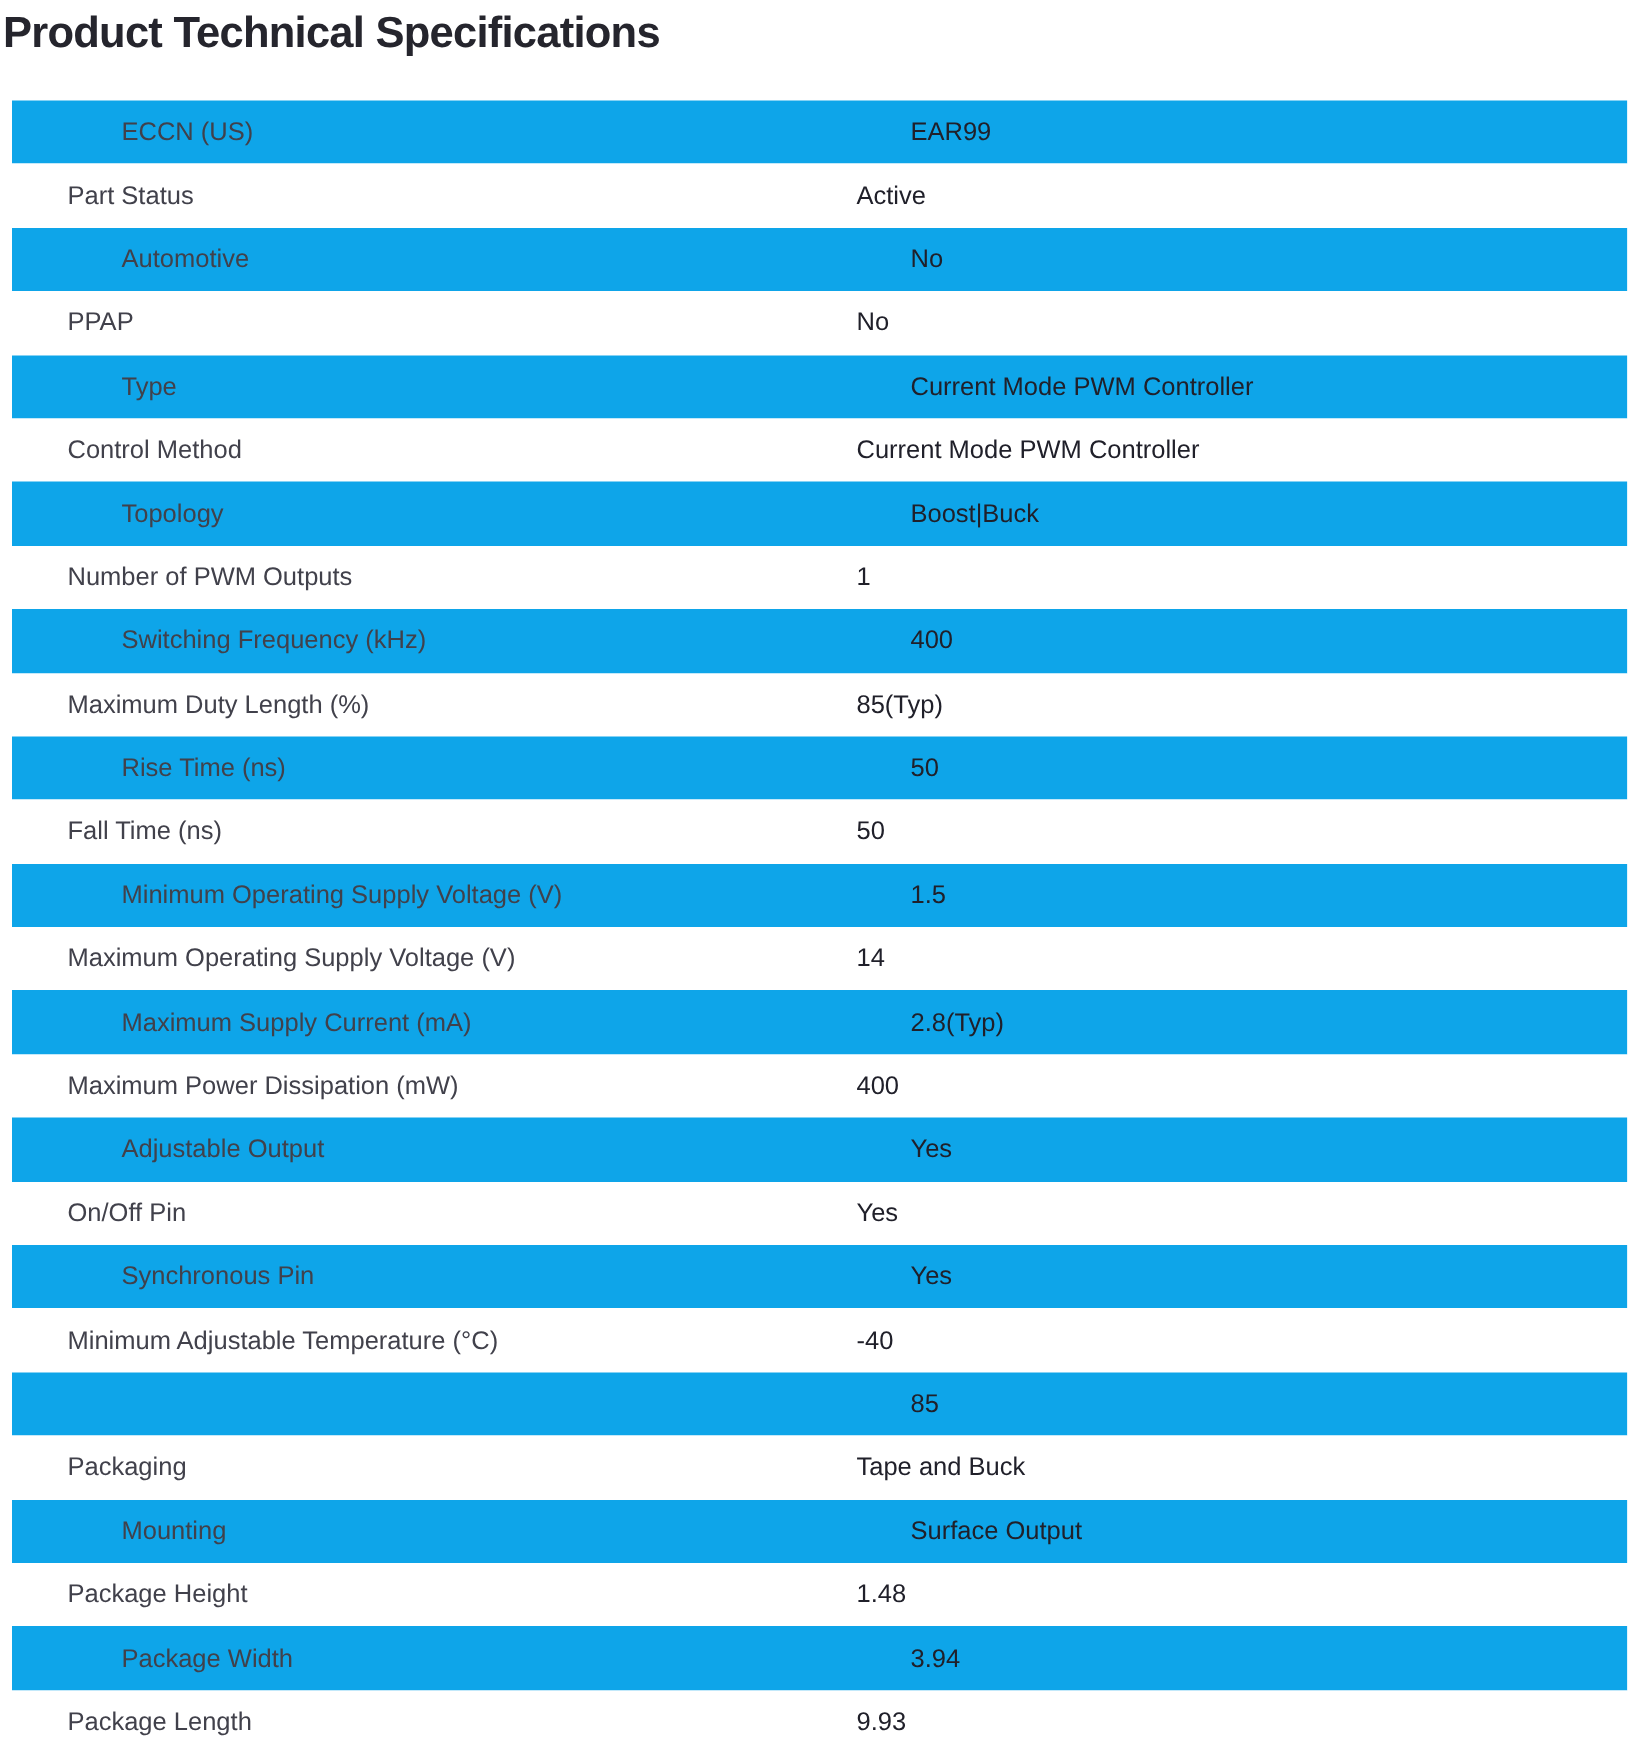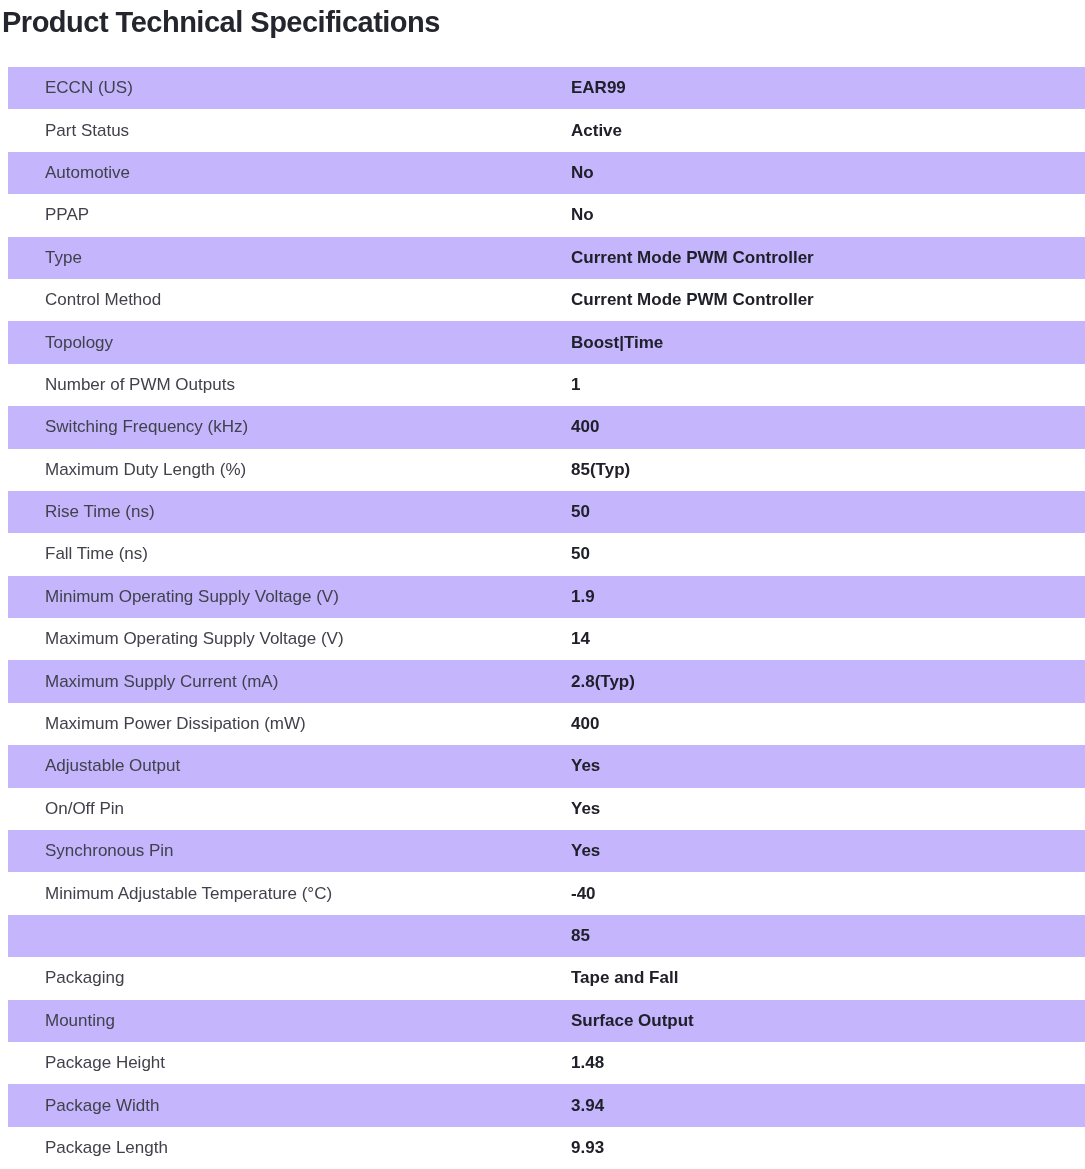--- a/index.html
+++ b/index.html
@@ -31,33 +31,33 @@
     top: 67px;
     width: 1085px;
   }
   .spec-row {
     height: 42.4px;
     margin-left: 8px;          
     display: flex;
     align-items: center;
     background: #ffffff;
   }
-  .spec-row.striped { background: #c4b5fd; }
+  .spec-row.striped { background: #0ea5e9; padding-left: 36px; }
   .spec-label {
     position: absolute;
     left: 37px;
     font-size: 17px;
     font-weight: 400;
     color: #41414b;
   }
   .spec-value {
     position: absolute;
     left: 563px;
     font-size: 17px;
-    font-weight: 700;
+    font-weight: 400;
     color: #20202a;
   }
   .spec-row-inner { position: relative; width: 100%; height: 100%;
     display: flex; align-items: center; }
 </style>
 </head>
 <body>
 
 <div class="page">
   <h1 class="page-title">Product Technical Specifications</h1>
@@ -95,21 +95,21 @@
       </div>
       <div class="spec-row">
         <div class="spec-row-inner">
           <span class="spec-label">Control Method</span>
           <span class="spec-value">Current Mode PWM Controller</span>
         </div>
       </div>
       <div class="spec-row striped">
         <div class="spec-row-inner">
           <span class="spec-label">Topology</span>
-          <span class="spec-value">Boost|Time</span>
+          <span class="spec-value">Boost|Buck</span>
         </div>
       </div>
       <div class="spec-row">
         <div class="spec-row-inner">
           <span class="spec-label">Number of PWM Outputs</span>
           <span class="spec-value">1</span>
         </div>
       </div>
       <div class="spec-row striped">
         <div class="spec-row-inner">
@@ -131,21 +131,21 @@
       </div>
       <div class="spec-row">
         <div class="spec-row-inner">
           <span class="spec-label">Fall Time (ns)</span>
           <span class="spec-value">50</span>
         </div>
       </div>
       <div class="spec-row striped">
         <div class="spec-row-inner">
           <span class="spec-label">Minimum Operating Supply Voltage (V)</span>
-          <span class="spec-value">1.9</span>
+          <span class="spec-value">1.5</span>
         </div>
       </div>
       <div class="spec-row">
         <div class="spec-row-inner">
           <span class="spec-label">Maximum Operating Supply Voltage (V)</span>
           <span class="spec-value">14</span>
         </div>
       </div>
       <div class="spec-row striped">
         <div class="spec-row-inner">
@@ -184,21 +184,21 @@
         </div>
       </div>
       <div class="spec-row striped">
         <div class="spec-row-inner">
           <span class="spec-value">85</span>
         </div>
       </div>
       <div class="spec-row">
         <div class="spec-row-inner">
           <span class="spec-label">Packaging</span>
-          <span class="spec-value">Tape and Fall</span>
+          <span class="spec-value">Tape and Buck</span>
         </div>
       </div>
       <div class="spec-row striped">
         <div class="spec-row-inner">
           <span class="spec-label">Mounting</span>
           <span class="spec-value">Surface Output</span>
         </div>
       </div>
       <div class="spec-row">
         <div class="spec-row-inner">

